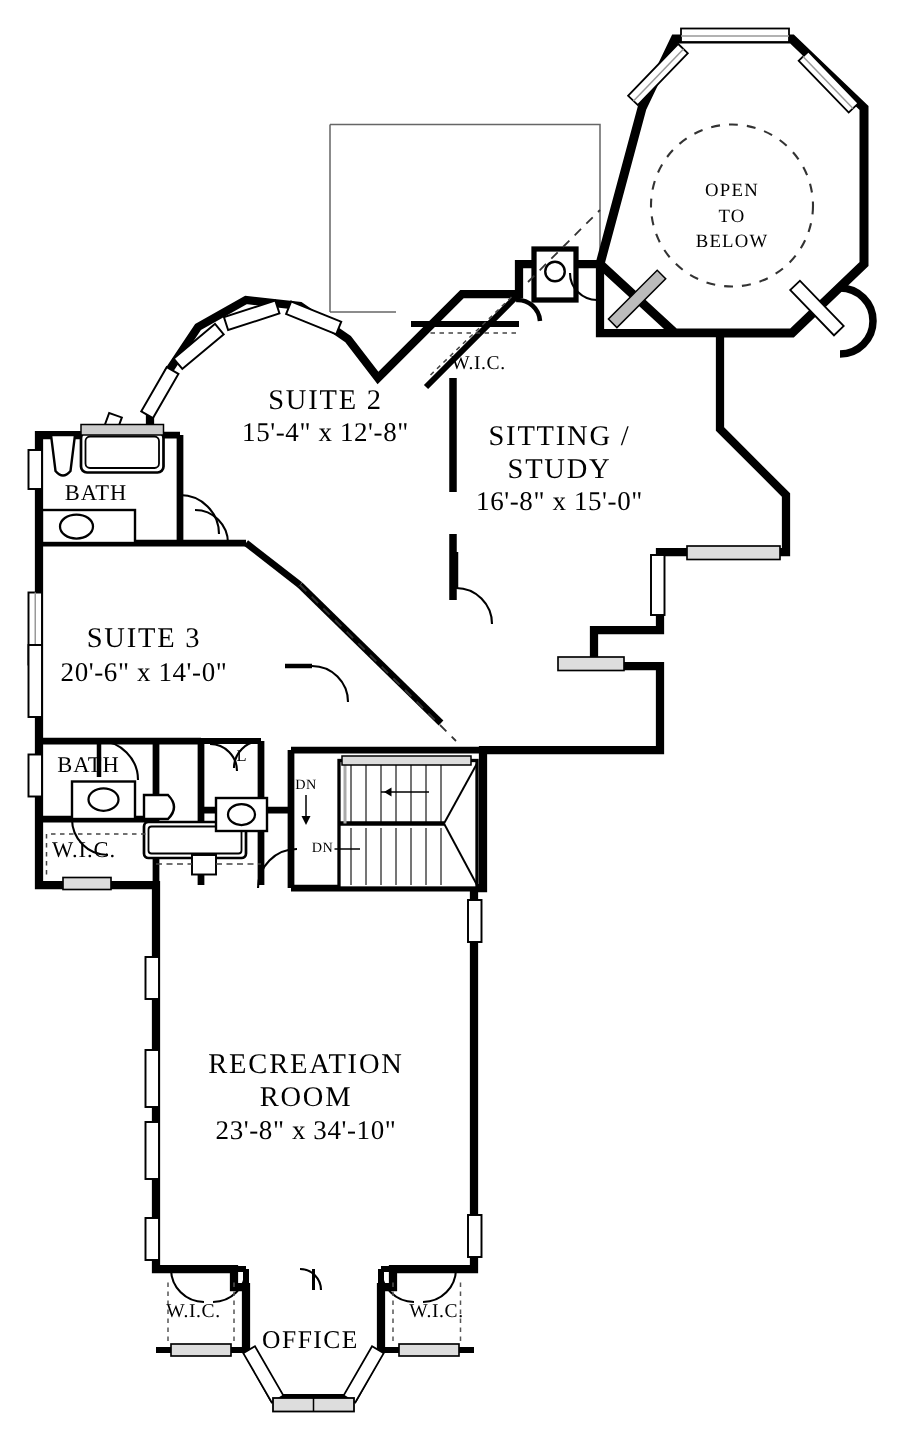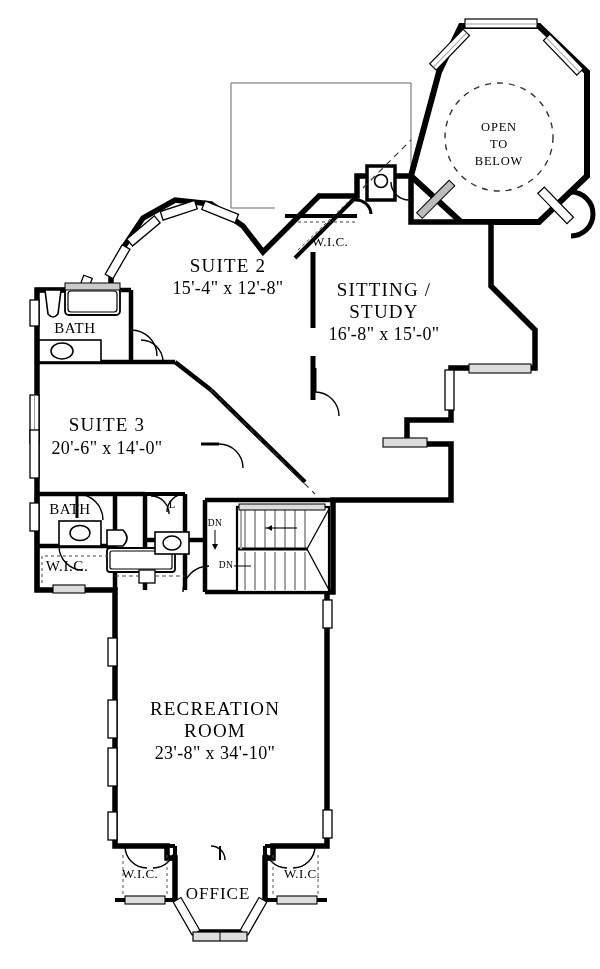--- a/index.html
+++ b/index.html
@@ -9,21 +9,21 @@
   }
   body {
     width: 600px;
     height: 969px;
     font-family: "Liberation Serif", serif;
     overflow: hidden;
     position: relative;
   }
   #plan-root {
     position: absolute;
-    left: 15px; top: 0;
+    left: 4px; top: 0;
     width: 500px;
     height: 969px;
   }
   svg#floorplan {
     display: block;
     width: 600px;
     height: 969px;
     background: #ffffff;
   }
   .rm-label {

